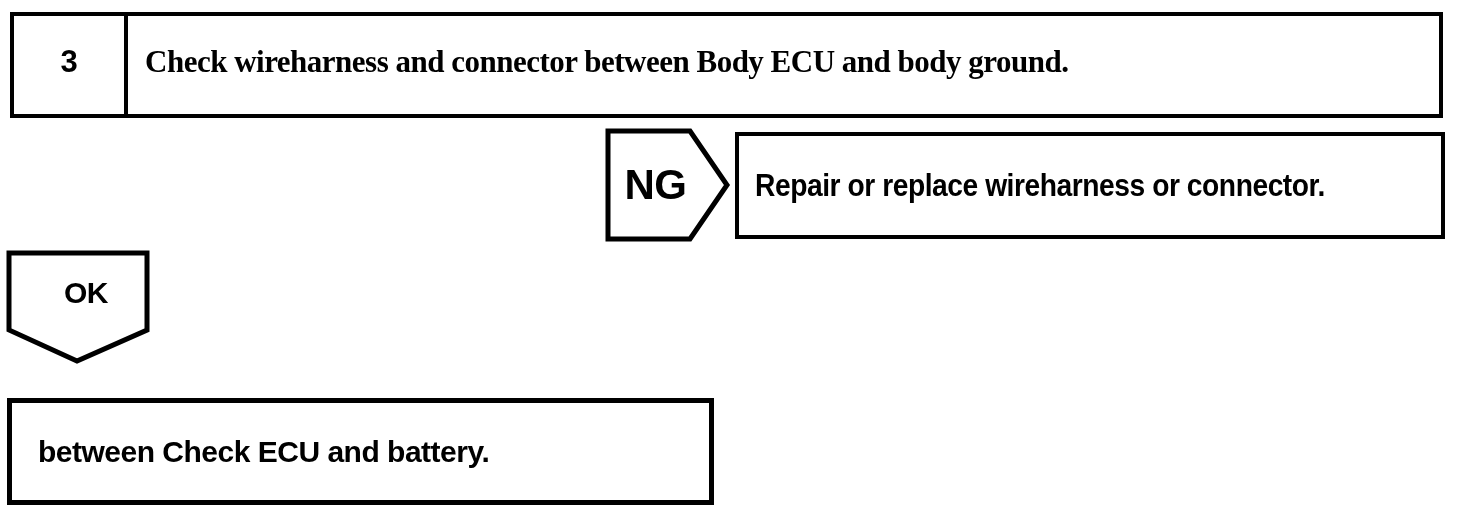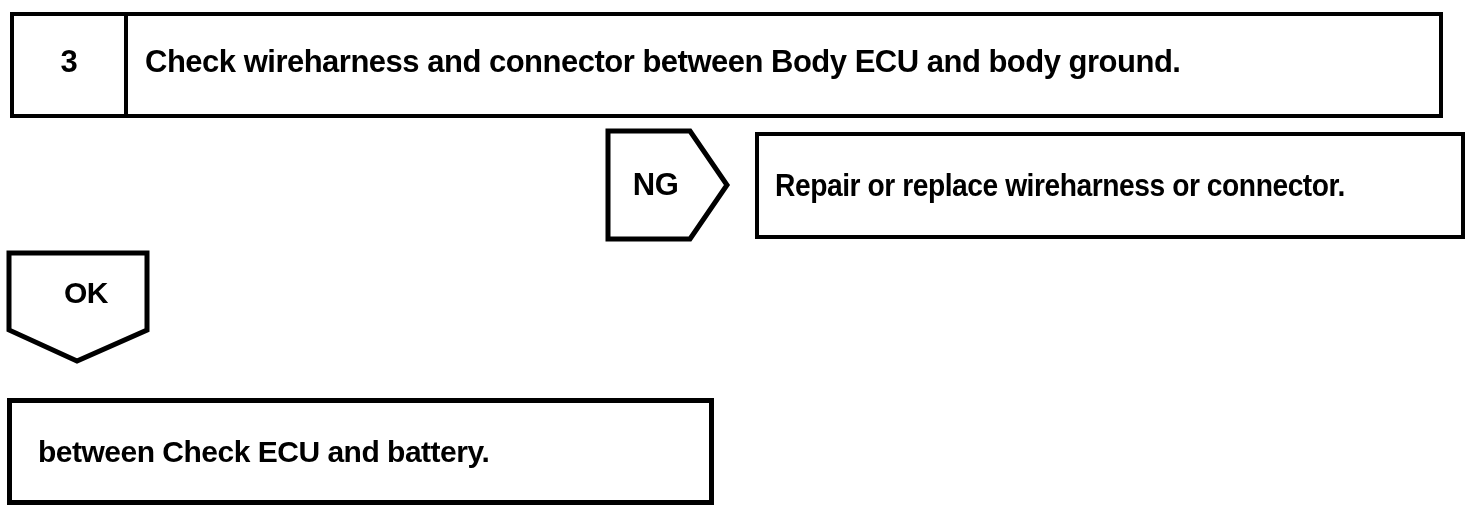--- a/index.html
+++ b/index.html
@@ -42,58 +42,58 @@
   }
   .step-instruction-cell {
     flex: 1;
     display: flex;
     align-items: center;
     padding-left: 17px;
     padding-bottom: 6px;
     font-size: 31px;
     letter-spacing: -0.5px;
     white-space: nowrap;
+    font-family: Liberation Serif, serif;
   }
 
   
   .ng-shape {
     position: absolute;
     left: 605px;
     top: 128px;
     width: 126px;
     height: 114px;
   }
   .ng-label {
     position: absolute;
     left: 608px;
     top: 131px;
     width: 95px;
     height: 107px;
     display: flex;
     align-items: center;
     justify-content: center;
-    font-size: 31px;
+    font-size: 42px;
     letter-spacing: -0.5px;
   }
 
   
   .ng-action-box {
     position: absolute;
     left: 735px;
     top: 132px;
     width: 710px;
     height: 107px;
     border: 4px solid #000000;
     box-sizing: border-box;
     display: flex;
     align-items: center;
     padding-left: 16px;
     background: #ffffff;
     white-space: nowrap;
-    margin-left: 20px;
   }
   .ng-action-text {
     font-size: 31px;
     letter-spacing: -0.5px;
     display: inline-block;
     transform: scaleX(0.91);
     transform-origin: 0 50%;
   }
 
   

